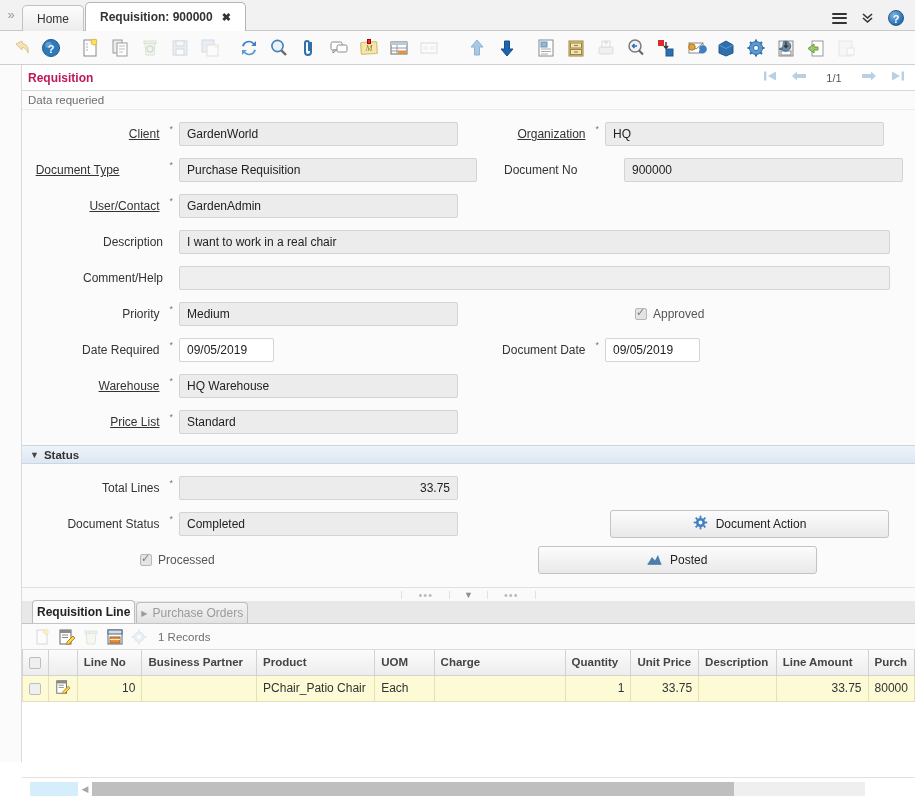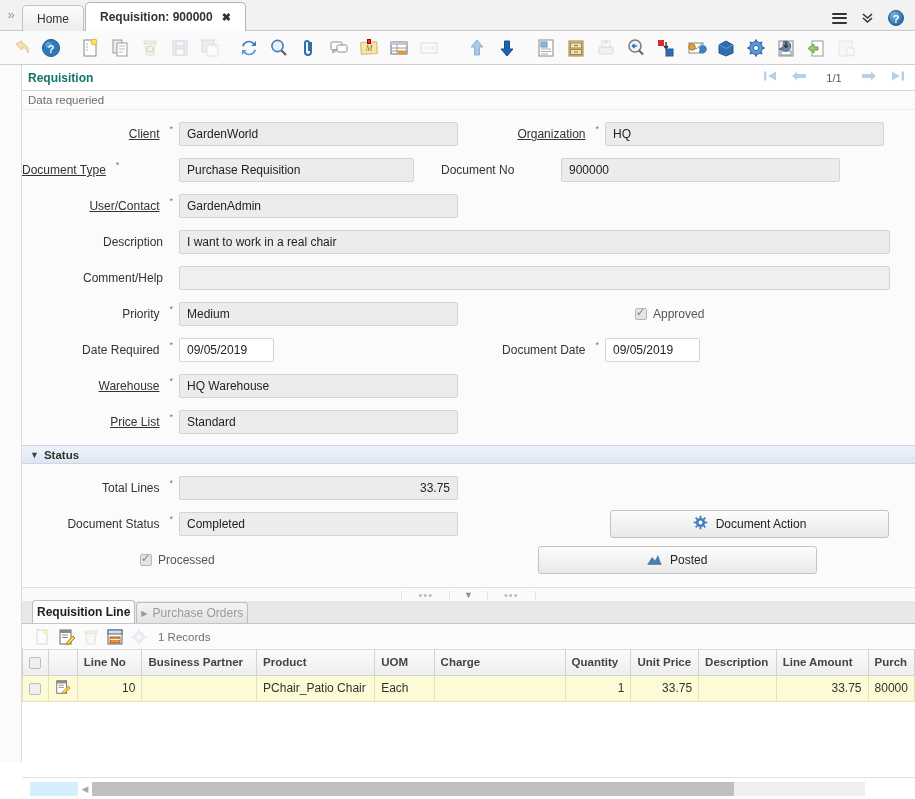--- a/index.html
+++ b/index.html
@@ -66,21 +66,21 @@
 
   
   .content { position: relative; display:flex; }
   .gutter { width: 22px; background: #fbfbfb; border-right:1px solid #dadada; }
   .panel { flex:1; background:#fff; }
 
   .win-header {
     height: 26px; display:flex; align-items:center;
     padding: 0 6px; background:#ffffff; border-bottom:1px solid #d8d8d8;
   }
-  .win-title { font-weight: bold; font-size: 12px; color:#0f766e; }
+  .win-title { font-weight: bold; font-size: 12px; color:#be185d; }
   .win-nav { margin-left:auto; display:flex; align-items:center; gap:14px; padding-right:4px;}
   .navarrow { color:#b9cfe4; font-size:13px; }
   .navpos { font-size:11px; color:#555; min-width:26px; text-align:center;}
 
   .statusline {
     height:19px; background:#fbfbfb; border-bottom:1px solid #ececec;
     display:flex; align-items:center; padding-left:6px;
     font-size:11.5px; color:#6d6d6d;
   }
 
@@ -509,25 +509,25 @@
           <div class="fcell" style="width:113px;justify-content:flex-end;margin-left:27px;">
             <span class="lbl link">Organization</span>
             <span class="req">*</span>
           </div>
           <div class="fld" style="width:279px;margin-left:7px;">
             <span>HQ</span>
           </div>
         </div>
 
         <div class="frow">
-          <div class="fcell" style="width:150px;justify-content:flex-start;">
+          <div class="fcell" style="width:150px;justify-content:flex-end;gap:40px;">
             <span class="lbl link">Document Type</span>
             <span class="req">*</span>
           </div>
-          <div class="fld" style="width:235px;margin-left:7px;">
+          <div class="fld" style="width:298px;margin-left:7px;">
             <span>Purchase Requisition</span>
           </div>
           <div class="fcell" style="width:113px;justify-content:flex-start;margin-left:27px;">
             <span class="lbl">Document No</span>
           </div>
           <div class="fld" style="width:279px;margin-left:7px;">
             <span>900000</span>
           </div>
         </div>
 

